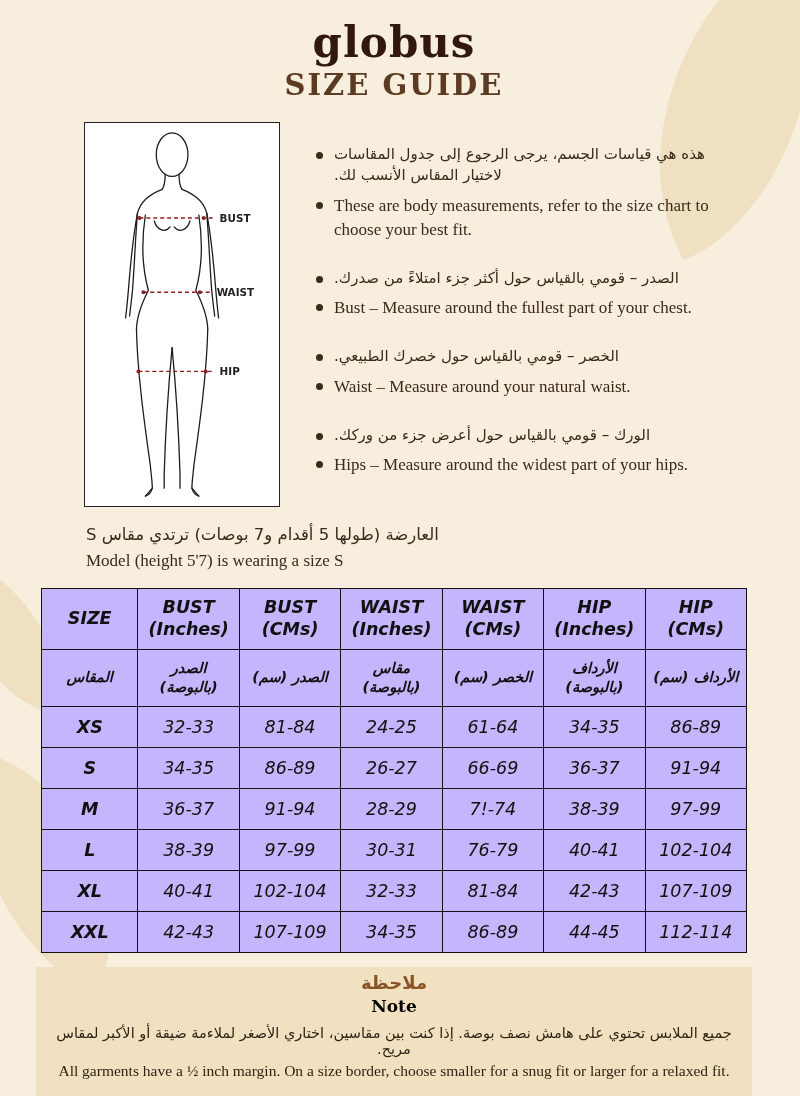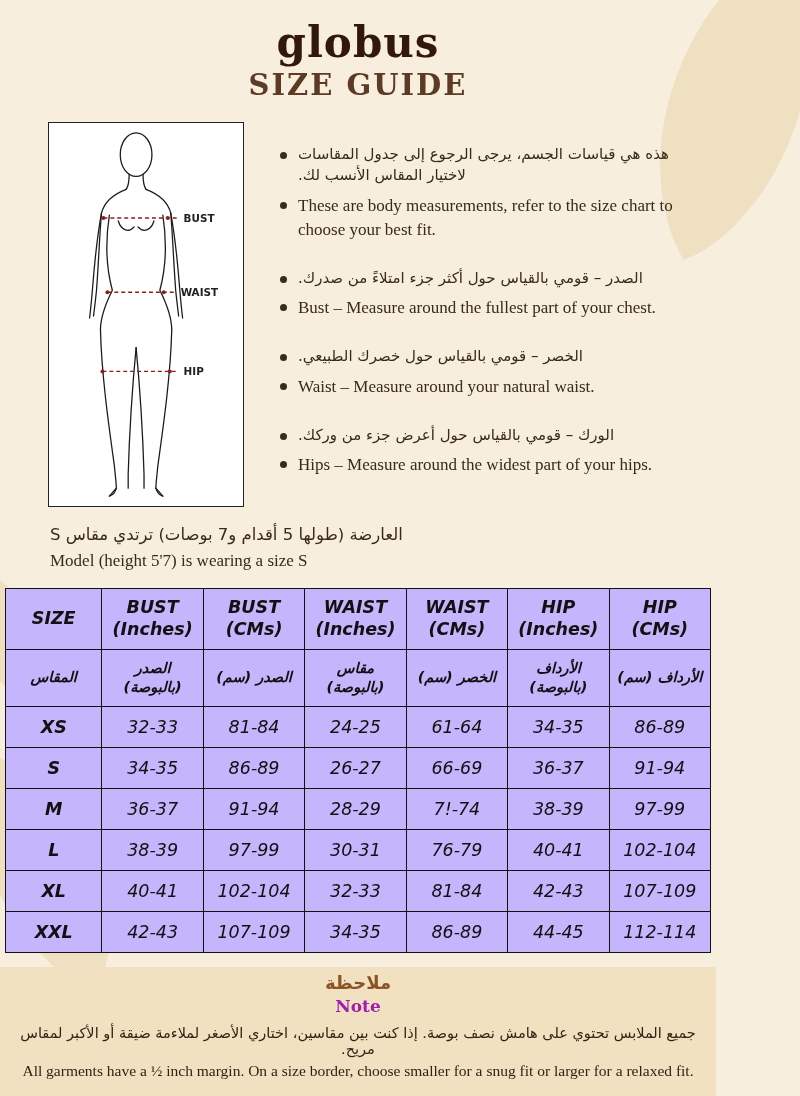--- a/index.html
+++ b/index.html
@@ -5,21 +5,21 @@
   html, body {
     margin: 0; padding: 0;
     width: 800px; height: 1096px;
     background: #f8eedd;
     overflow: hidden;
     font-family: "Liberation Serif", serif;
     color: #3a2a18;
   }
   .leaf { position: absolute; z-index: 0; }
   .leaf svg { display: block; }
-  .content { position: relative; z-index: 1; width: 716px; height: 1096px; }
+  .content { position: relative; z-index: 1; width: 716px; height: 1096px; margin-left: 36px; }
 
   
   .header { text-align: center; padding-top: 20px; }
   .brand {
     font-family: "DejaVu Serif", serif;
     font-weight: bold;
     font-size: 42px;
     line-height: 46px;
     color: #32180c;
     letter-spacing: 1px;
@@ -95,21 +95,21 @@
     padding: 5px 10px 16px 10px;
     z-index: 2;
   }
   .note-heading-ar {
     font-family: "DejaVu Sans", sans-serif;
     font-weight: bold; font-size: 18px; color: #8a5426;
     direction: rtl;
   }
   .note-heading-en {
     font-family: "DejaVu Serif", serif;
-    font-weight: bold; font-size: 17px; color: #a21caf;
+    font-weight: bold; font-size: 17px; color: #000000;
     margin-top: 3px;
   }
   .note-body-ar {
     font-family: "DejaVu Sans", sans-serif;
     font-size: 14.5px; color: #2f2414; margin-top: 9px;
     direction: rtl;
   }
   .note-body-en {
     font-family: "Liberation Serif", serif;
     font-size: 15.5px; color: #2f2414; margin-top: 5px;

